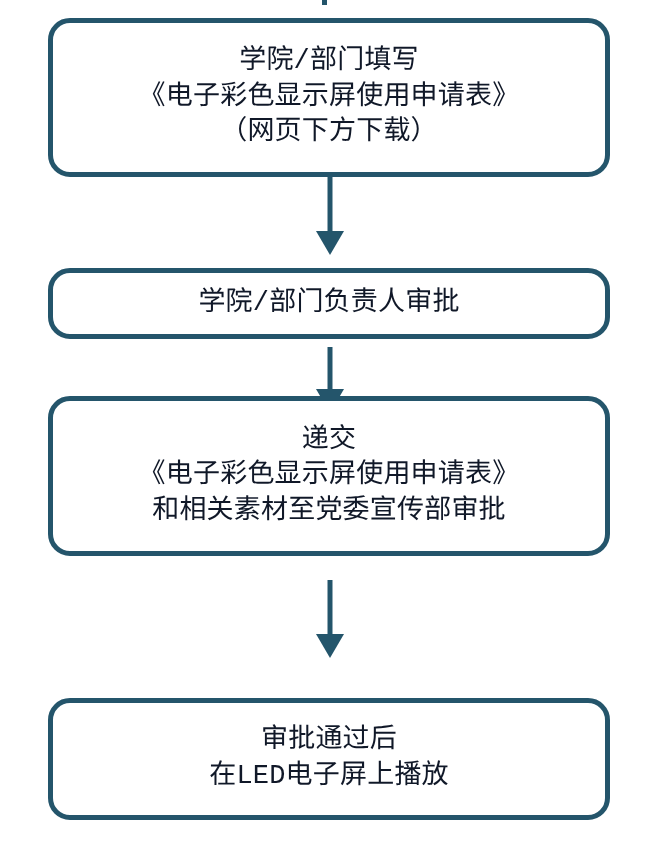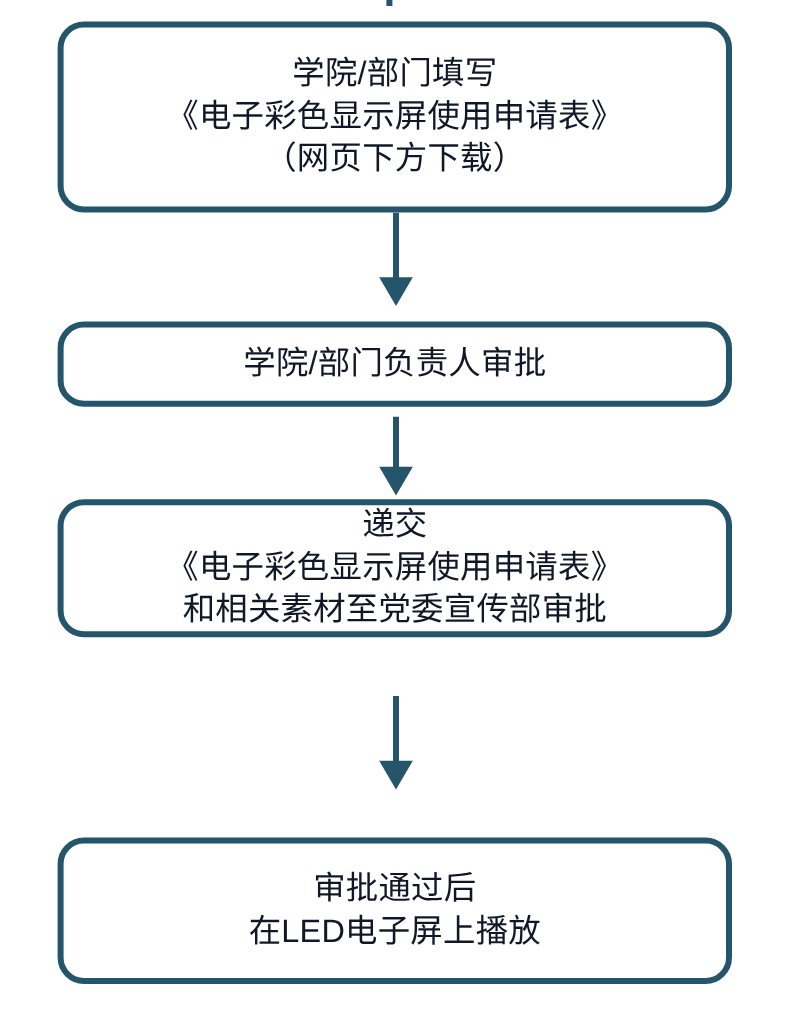--- a/index.html
+++ b/index.html
@@ -8,21 +8,21 @@
     padding: 0;
     background: #ffffff;
   }
 
   .canvas {
     position: relative;
     width: 658px;
     height: 848px;
     background: #ffffff;
     overflow: hidden;
-    font-family: Liberation Sans, sans-serif;
+    font-family: Liberation Mono, monospace;
   }
 
   
   .stub {
     position: absolute;
     left: 322px;
     top: 0;
     width: 5px;
     height: 5px;
     background: #24556b;
@@ -47,21 +47,21 @@
     font-size: 27px;
     line-height: 1.32;
     text-align: center;
     letter-spacing: 0.2px;
     white-space: pre-line;
     padding: 0 10px;
   }
 
   #node-1 { top: 18px;  height: 159px; }
   #node-2 { top: 268px; height:  71px; }
-  #node-3 { top: 416px; height: 115px; }
+  #node-3 { top: 396px; height: 160px; }
   #node-4 { top: 698px; height: 122px; }
 
   
   .arrow {
     position: absolute;
     left: 0;
     width: 658px;
     pointer-events: none;
   }
   .arrow svg { display: block; }

